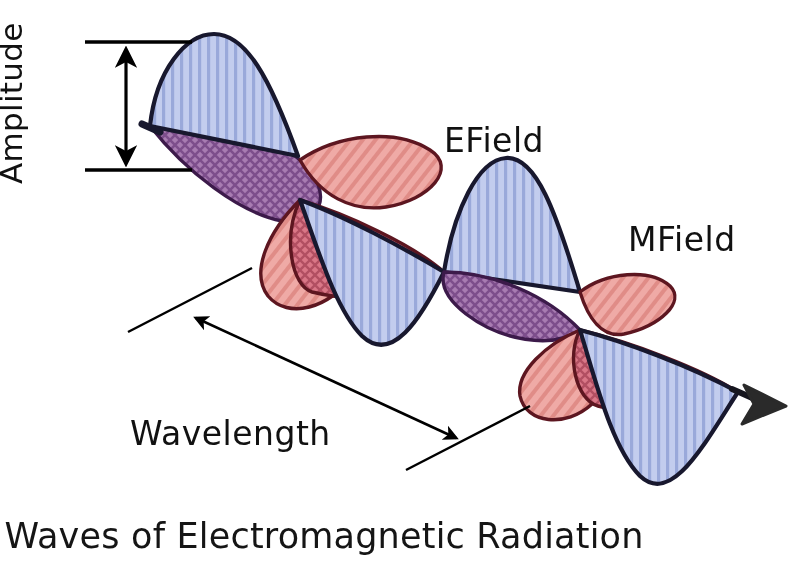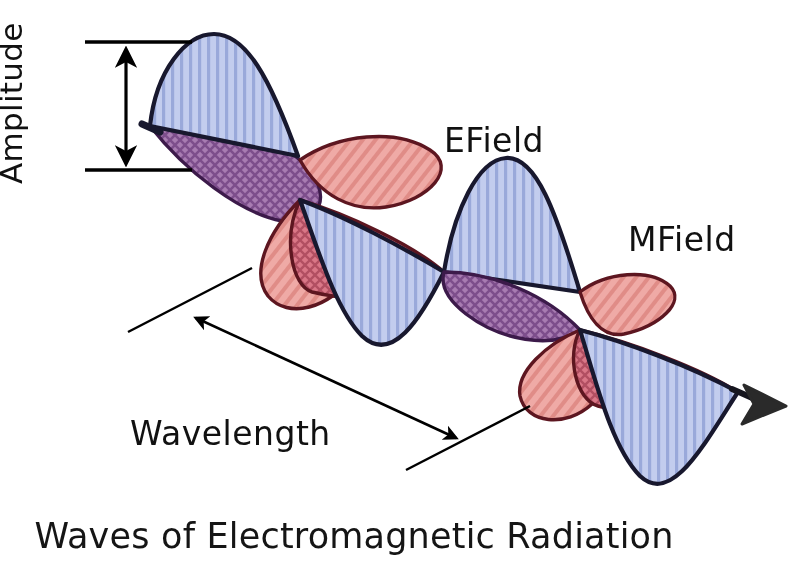--- a/index.html
+++ b/index.html
@@ -70,21 +70,20 @@
     position: absolute;
     left: 0;
     top: 516px;
     width: 648px;
     text-align: center;
     font-size: 35px;
     color: #151515;
     font-family: "DejaVu Sans", sans-serif;
     letter-spacing: 0.2px;
     user-select: none;
-    padding-left: 30px;
   }
 </style>
 </head>
 <body>
 
 <div id="stage">
 
   <svg id="diagram" viewBox="0 0 802 568">
     <defs>
 

